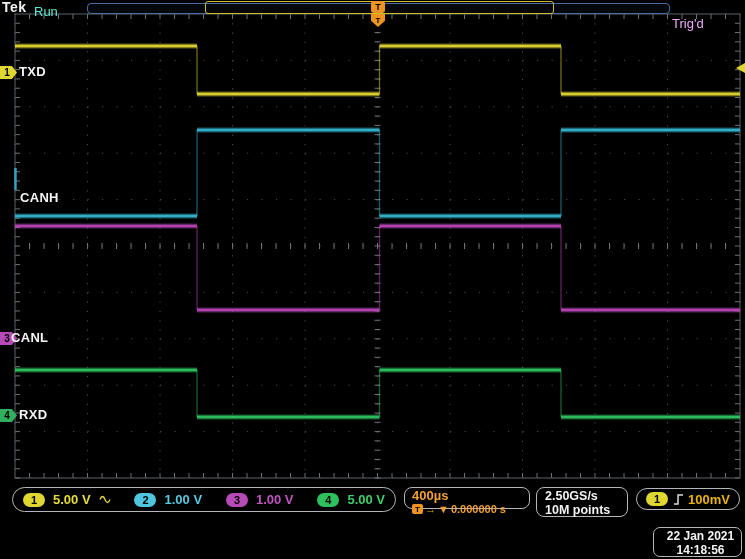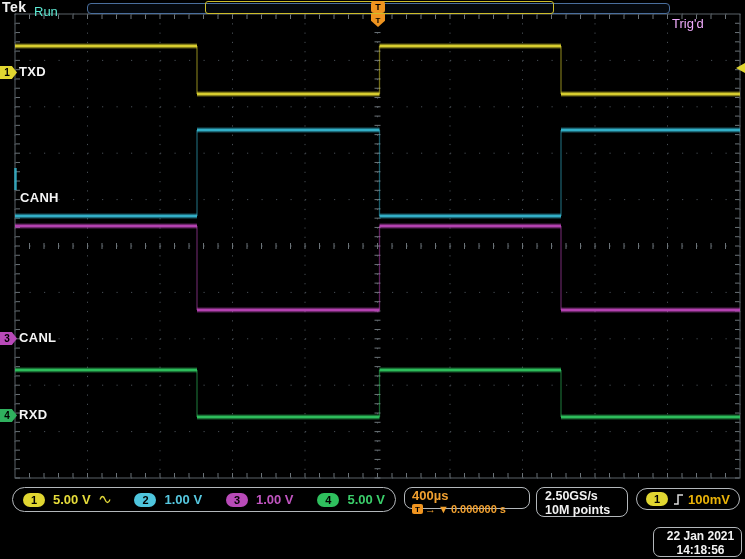--- a/index.html
+++ b/index.html
@@ -429,21 +429,21 @@
 <div id="acq-bar" class="abs"></div>
 <div id="zoom-bracket" class="abs"></div>
 <div id="trig-pos-badge" class="abs t-badge">T</div>
 <div id="trig-pos-flag" class="abs">T</div>
 
 <div id="wave-labels">
     <div class="ch-marker" style="left: 0px; top: 66px; background: rgb(224, 214, 49);">1</div>
     <div class="wave-label" style="left: 19px; top: 64px;">TXD</div>
     <div class="wave-label" style="left: 4px; top: 190px; margin-left: 16px;">CANH</div>
     <div class="ch-marker" style="left: 0px; top: 332px; background: rgb(184, 74, 184);">3</div>
-    <div class="wave-label" style="left: 19px; top: 330px;">CANL</div>
+    <div class="wave-label" style="left: 11px; top: 330px;">CANL</div>
     <div class="ch-marker" style="left: 0px; top: 409px; background: rgb(47, 176, 94);">4</div>
     <div class="wave-label" style="left: 19px; top: 407px;">RXD</div>
   </div>
 
 <div id="trig-level-arrow" class="abs"></div>
 
 <div id="ch-readouts" class="box">
     <div class="ch-group">
       <span class="oval" style="background: rgb(224, 214, 49);">1</span>
       <span style="color: rgb(230, 220, 58);">5.00 V</span>

